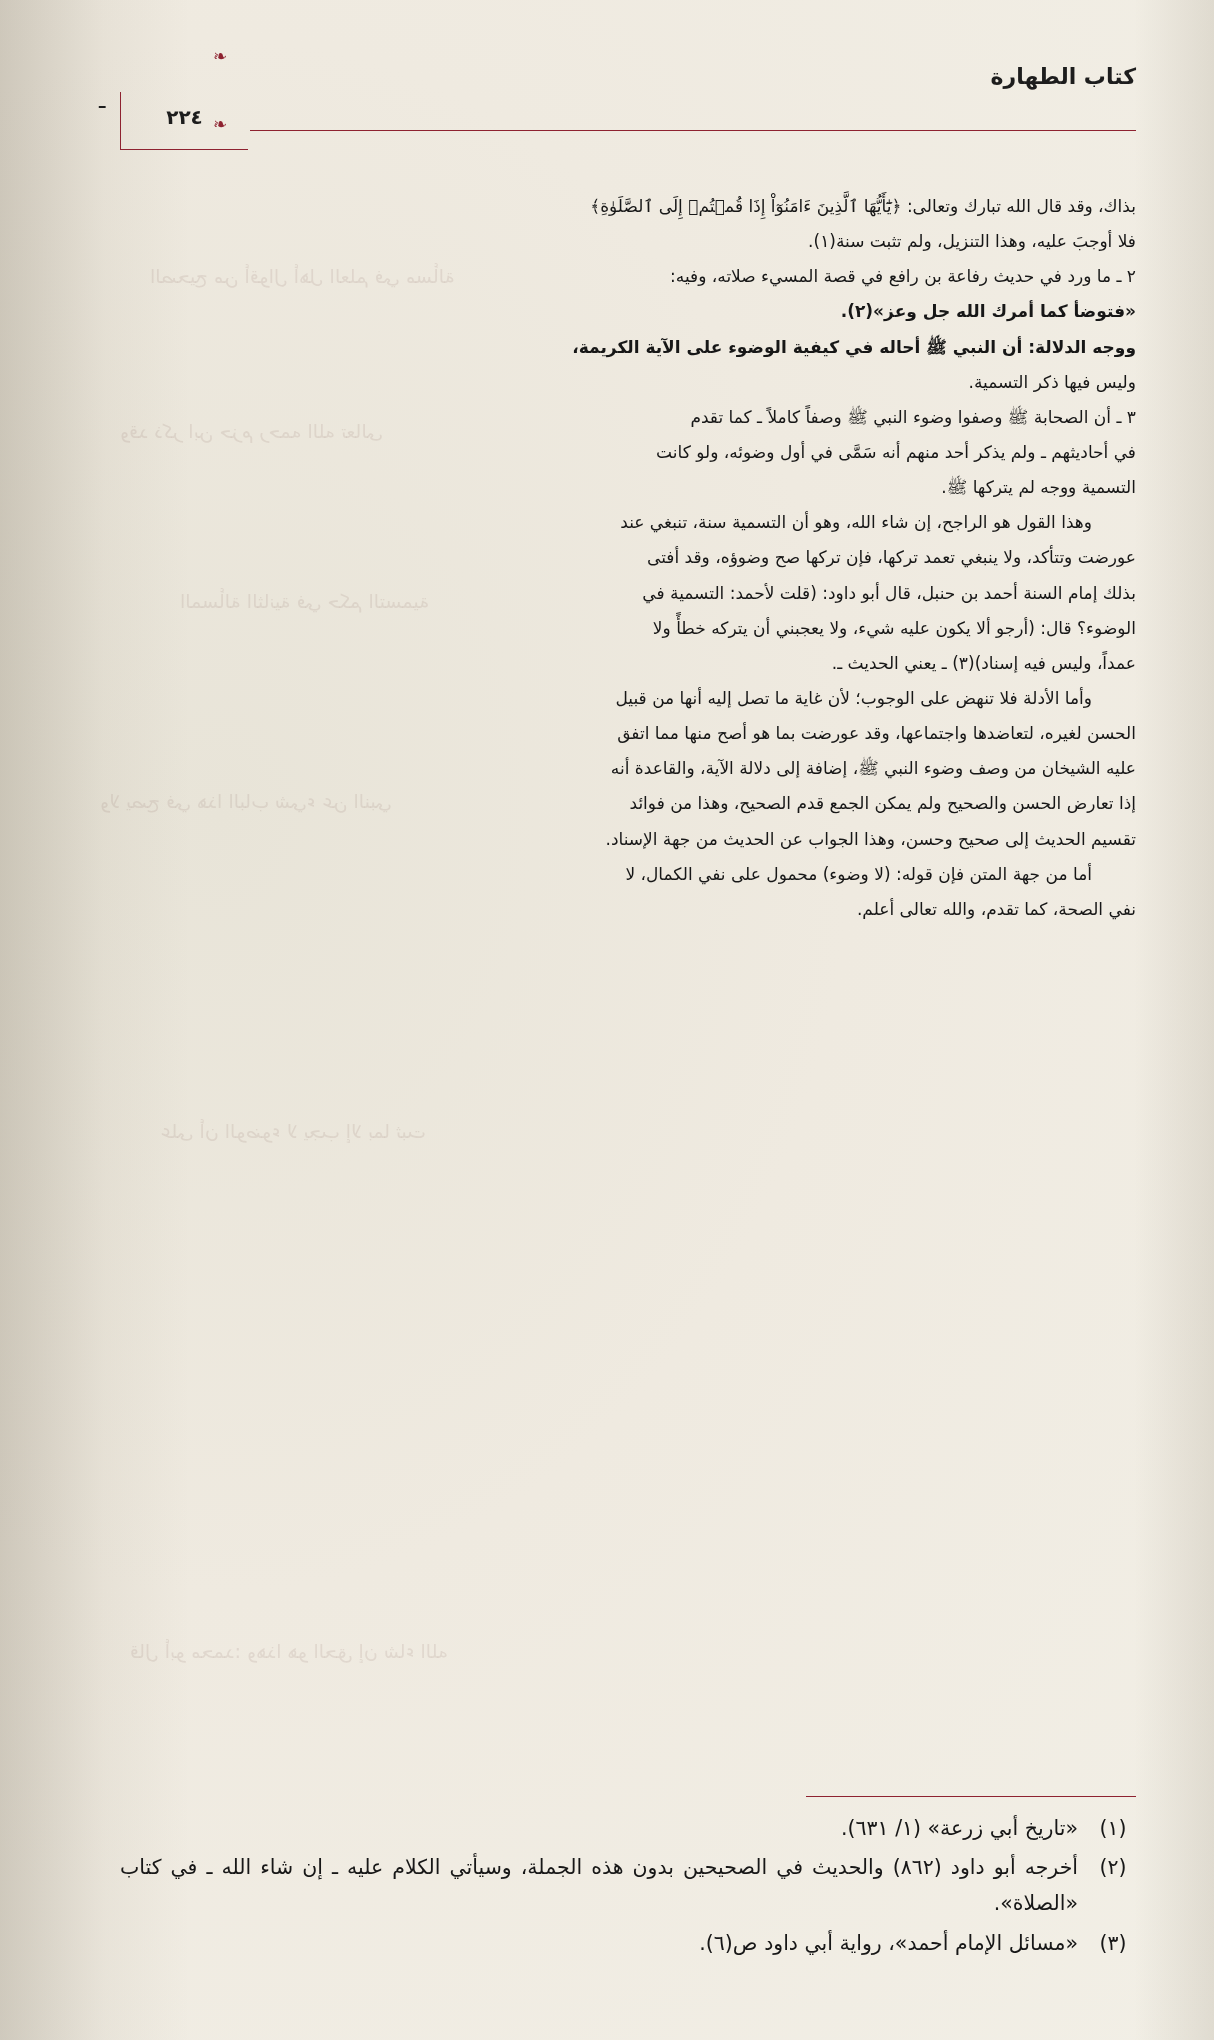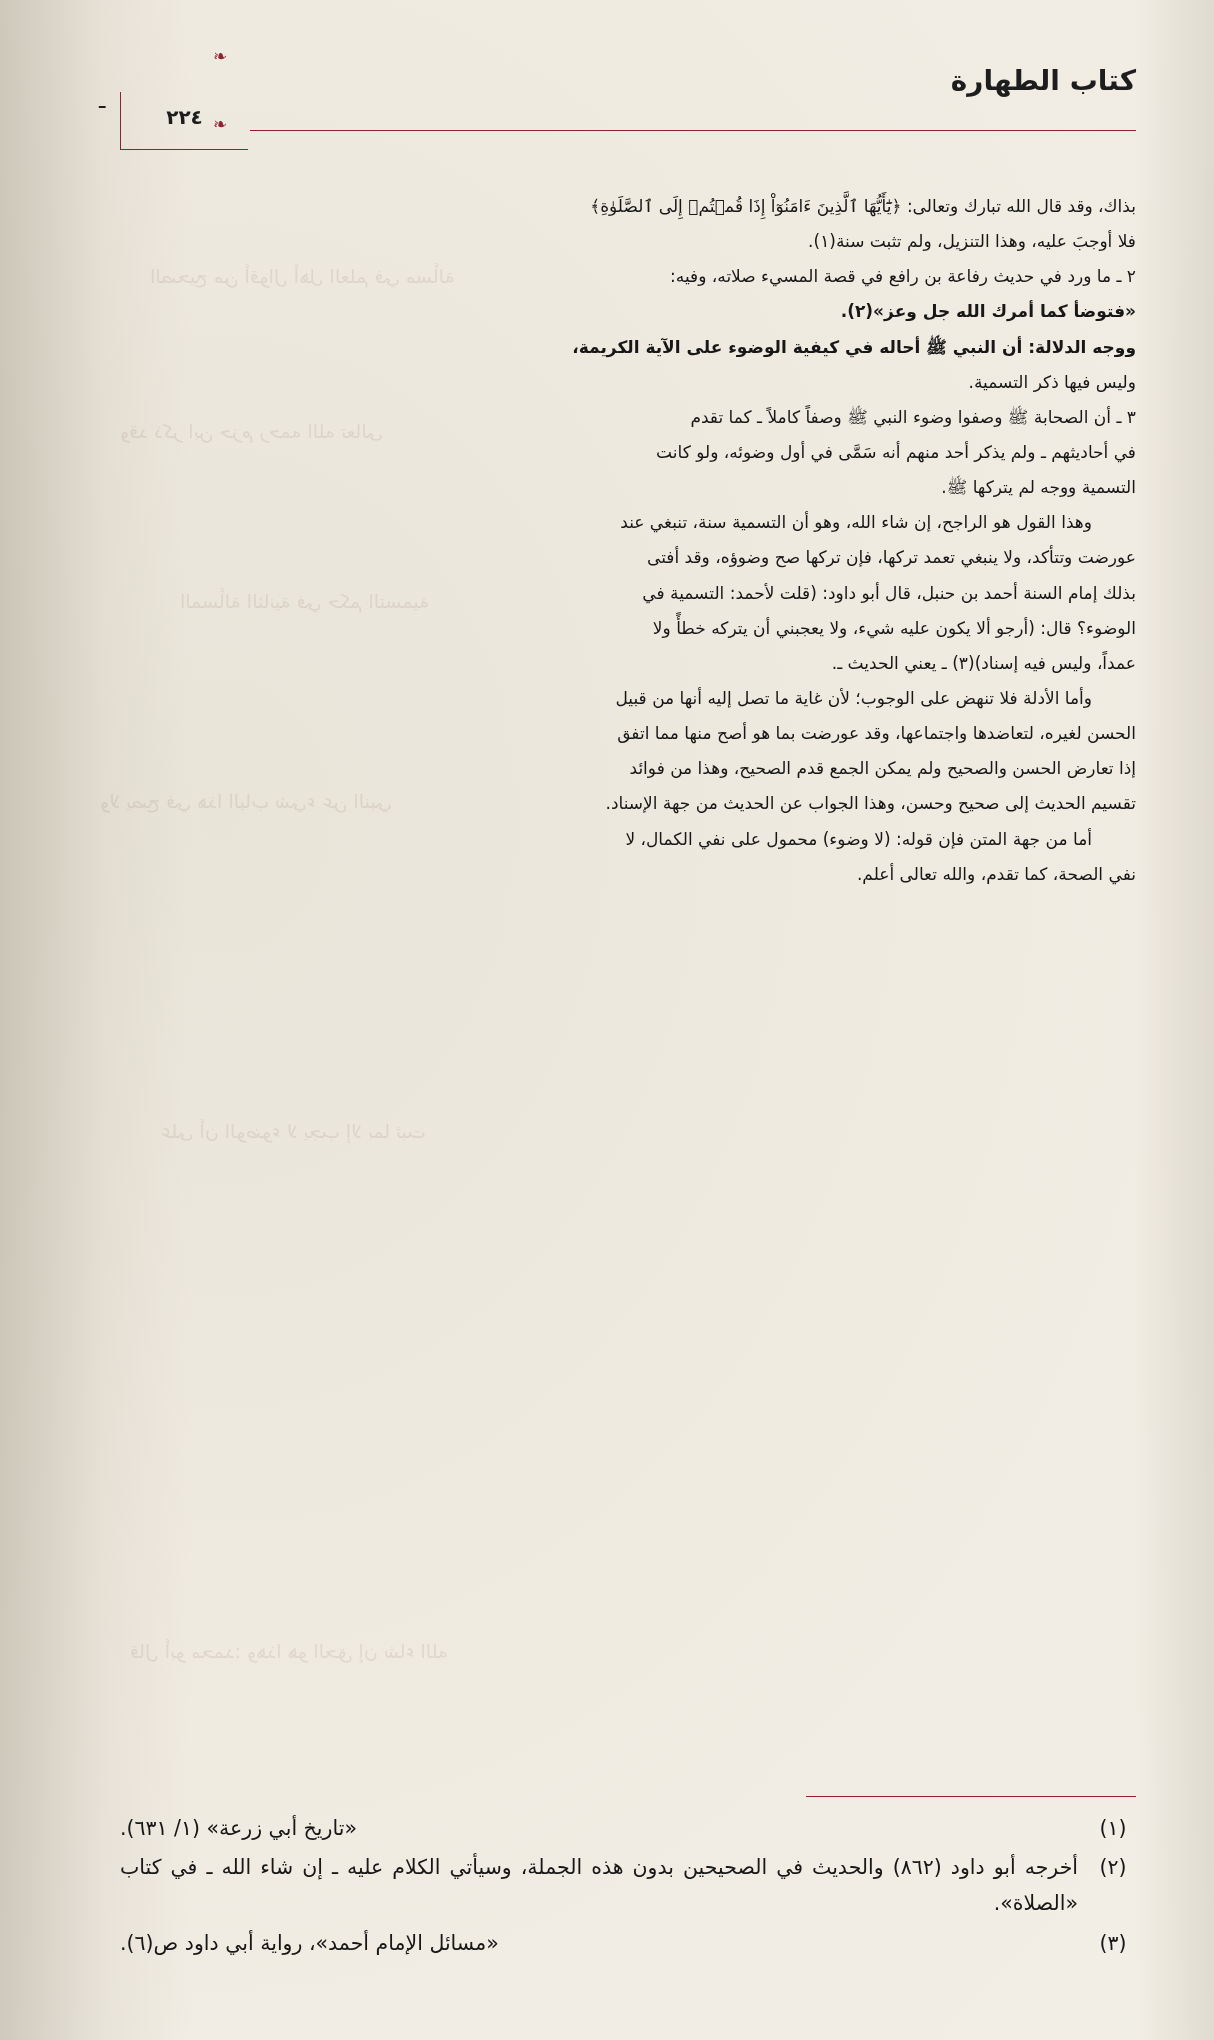--- a/index.html
+++ b/index.html
@@ -58,21 +58,21 @@
 
   
   .header {
     position: relative;
     height: 120px;
   }
   .running-title {
     position: absolute;
     right: 0;
     top: 4px;
-    font-size: 28px;
+    font-size: 22px;
     color: #1d1d1d;
     font-weight: bold;
     letter-spacing: 0px;
   }
   .header-rule-wrap {
     position: absolute;
     left: 0;
     right: 0;
     top: 58px;
     height: 62px;
@@ -167,21 +167,21 @@
   }
   .fn-num {
     flex: 0 0 auto;
     width: 46px;
     text-align: center;
   }
   .fn-txt {
     flex: 1 1 auto;
     text-align: justify;
   }
-  .fn-txt.single { text-align: left; }
+  .fn-txt.single { text-align: right; }
 </style>
 </head>
 <body>
 
 <div class="page">
 
   <div class="gutter-shade"></div>
   <div class="edge-shade-right"></div>
 
   <div class="bleed" style="top:265px; left:150px;">الصحيح من أقوال أهل العلم في مسألة</div>
@@ -256,20 +256,23 @@
         <span>عمداً، وليس فيه إسناد)(٣) ـ يعني الحديث ـ.</span>
       </p>
 
       <p class="p-indent">
         <span>وأما الأدلة فلا تنهض على الوجوب؛ لأن غاية ما تصل إليه أنها من قبيل</span>
       </p>
       <p>
         <span>الحسن لغيره، لتعاضدها واجتماعها، وقد عورضت بما هو أصح منها مما اتفق</span>
       </p>
       <p>
+        <span>عليه الشيخان من وصف وضوء النبي ﷺ، إضافة إلى دلالة الآية، والقاعدة أنه</span>
+      </p>
+      <p>
         <span>إذا تعارض الحسن والصحيح ولم يمكن الجمع قدم الصحيح، وهذا من فوائد</span>
       </p>
       <p>
         <span>تقسيم الحديث إلى صحيح وحسن، وهذا الجواب عن الحديث من جهة الإسناد.</span>
       </p>
 
       <p class="p-indent">
         <span>أما من جهة المتن فإن قوله: (لا وضوء) محمول على نفي الكمال، لا</span>
       </p>
       <p>

